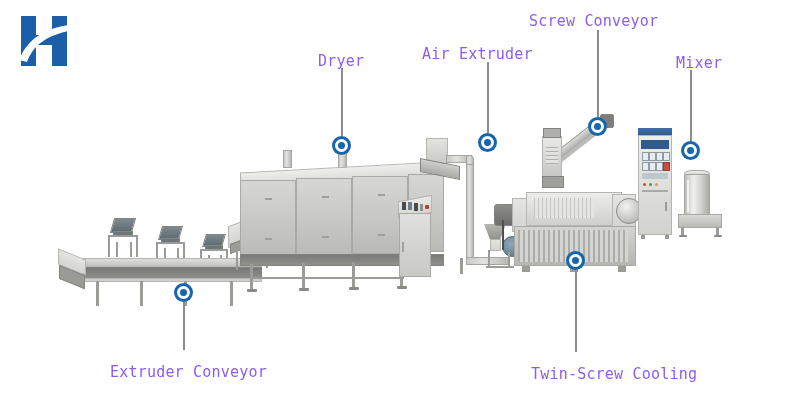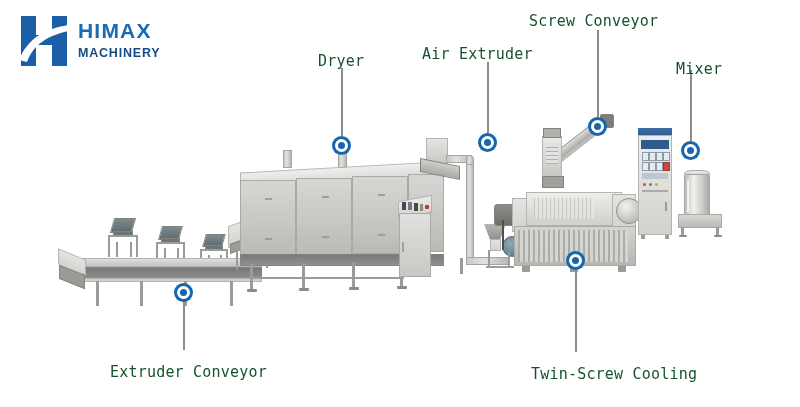--- a/index.html
+++ b/index.html
@@ -25,21 +25,21 @@
     font-family:"Liberation Sans", sans-serif;
     font-weight:bold;font-size:12.5px;letter-spacing:0.8px;
     color:#174a86;line-height:16px;margin-top:3px;
   }
 
   
   .label{
     position:absolute;
     font-family:"DejaVu Sans Mono", monospace;
     font-size:15px;
-    color:#14532d;
+    color:#8b5cf6;
     white-space:nowrap;
     letter-spacing:0.2px;
   }
 
   
   .leader{position:absolute;width:1.6px;background:#8c8c8c;}
 
   
   .marker{
     position:absolute;width:19px;height:19px;border-radius:50%;
@@ -68,24 +68,20 @@
 <body>
 
 <div id="stage">
 
   <div id="logo">
     <div class="mark">
       <svg width="52" height="54" viewBox="0 0 52 54">
         <path d="M3 2 H18 V21 H34 V2 H49 V52 H34 V31 H18 V52 H3 Z" fill="#1a5fa8"></path>
         <path d="M1 46 C10 24 28 14 51 11 L51 17 C30 21 15 31 9 48 Z" fill="#ffffff"></path>
       </svg>
-    </div>
-    <div class="txt">
-      <div class="himax">HIMAX</div>
-      <div class="machinery">MACHINERY</div>
     </div>
   </div>
 
   <div class="mach" style="left:78px;top:218px;width:190px;height:70px;">
 
     <div style="position:absolute;left:28px;top:0px;">
       <div class="panelD" style="left:6px;top:0px;width:22px;height:15px;transform:skewX(-16deg);background:linear-gradient(180deg,#7e8a90,#5f6a70);"></div>
       <div class="panelD" style="left:7px;top:13px;width:20px;height:5px;background:#6b767c;"></div>
       <div class="leg" style="left:2px;top:17px;width:1.6px;height:22px;"></div>
       <div class="leg" style="left:30px;top:17px;width:1.6px;height:22px;"></div>
@@ -308,16 +304,16 @@
     </div>
   <div class="marker" style="left:566px;top:251px;">
       <i></i>
       <b></b>
     </div>
 
   <div class="label" style="left:110px;top:363px;">Extruder Conveyor</div>
   <div class="label" style="left:318px;top:52px;">Dryer</div>
   <div class="label" style="left:422px;top:45px;">Air Extruder</div>
   <div class="label" style="left:529px;top:12px;">Screw Conveyor</div>
-  <div class="label" style="left:662px;top:60px;padding-left:14px;">Mixer</div>
+  <div class="label" style="left:662px;top:54px;padding-left:14px;">Mixer</div>
   <div class="label" style="left:531px;top:365px;">Twin-Screw Cooling</div>
 
 </div>
 
 </body></html>

